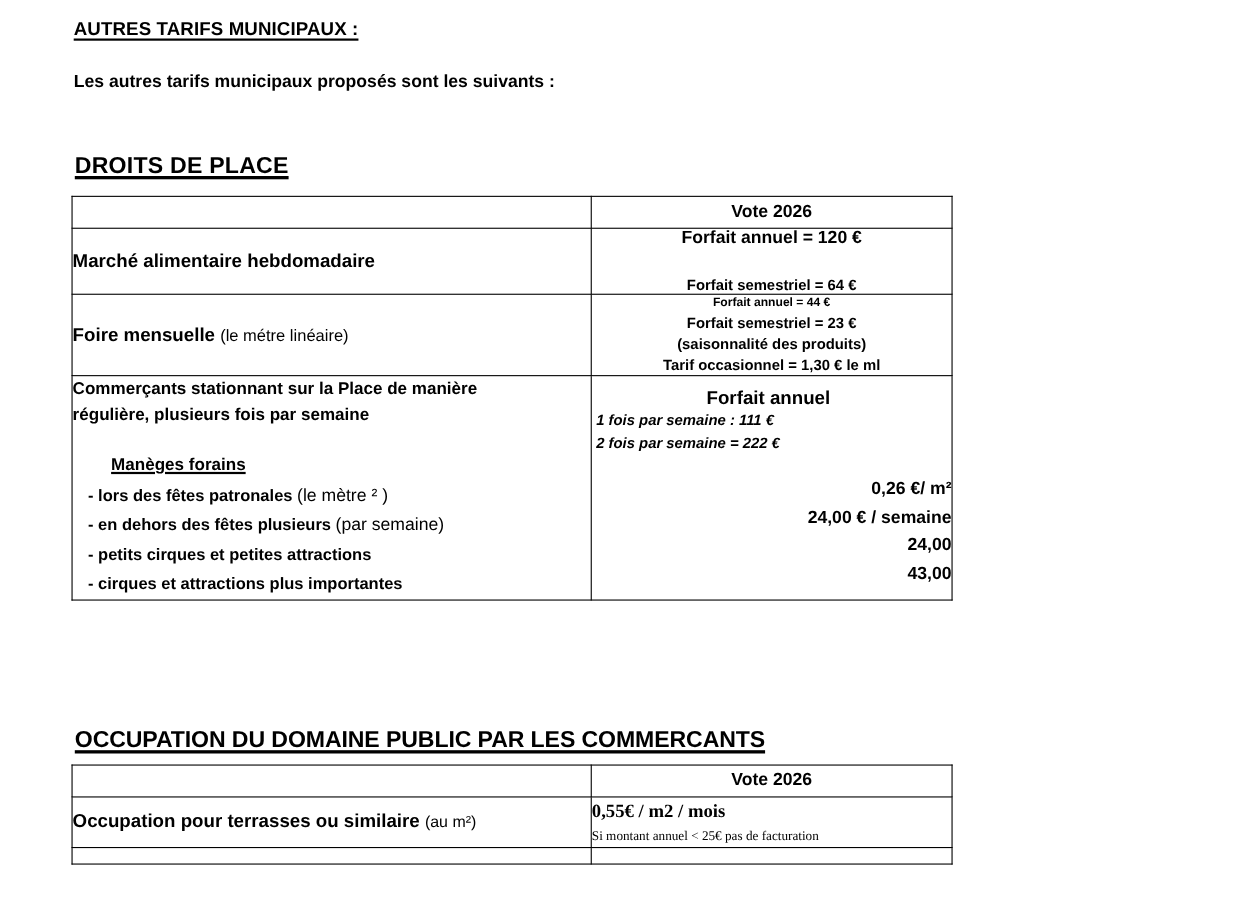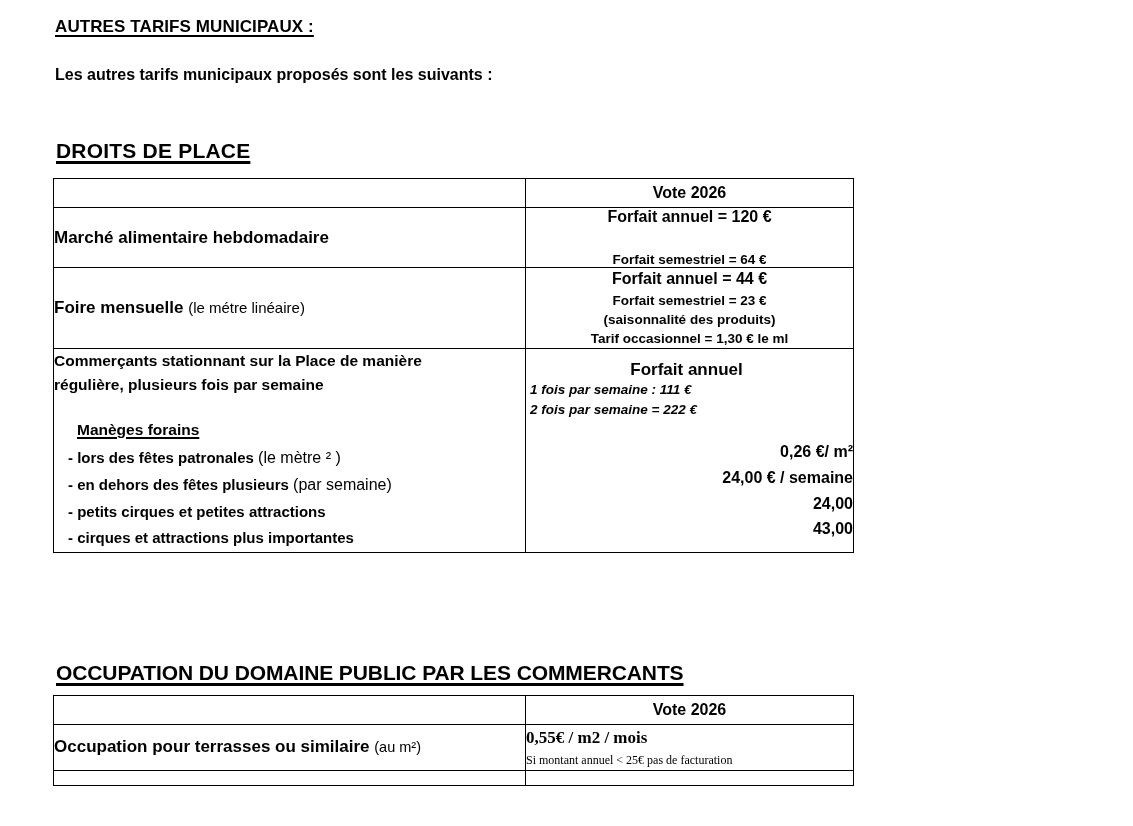--- a/index.html
+++ b/index.html
@@ -9,21 +9,21 @@
   }
   body {
     width: 1133px;
     height: 826px;
     position: relative;
     font-family: "Liberation Sans", sans-serif;
     color: #000000;
     overflow: hidden;
   }
 
-  .page { position: absolute; left: 0; top: 0; width: 935px; height: 826px; }
+  .page { position: absolute; left: 12px; top: 0; width: 935px; height: 826px; }
 
   
   .doc-title {
     position: absolute;
     left: 55px;
     top: 17px;
     font-size: 17px;
     font-weight: bold;
     letter-spacing: 0.1px;
     text-decoration: underline;
@@ -117,40 +117,40 @@
 
   .foire-label {
     font-size: 17px;
     padding-left: 8px;
   }
   .foire-value {
     text-align: center;
     padding: 2px 6px 3px 6px;
     line-height: 1.42;
   }
-  .foire-value .fv1 { font-weight: bold; font-size: 16px; }
+  .foire-value .fv1 { font-weight: bold; font-size: 11px; }
   .foire-value .fvs { font-weight: bold; font-size: 13.5px; }
 
   .comm-label {
     padding: 6px 6px 6px 14px;
     vertical-align: top;
   }
   .comm-label .c-head {
     font-weight: bold;
     font-size: 15.5px;
     line-height: 1.55;
   }
   .comm-label .c-manege {
     font-weight: bold;
     font-size: 15.5px;
     text-decoration: underline;
     text-underline-offset: 2px;
     text-decoration-thickness: 2px;
     margin-top: 24px;
-    margin-left: 23px;
+    margin-left: 35px;
     display: block;
   }
   .comm-label ul {
     list-style: none;
     margin: 6px 0 0 0;
     padding: 0 0 0 14px;
   }
   .comm-label li {
     font-weight: bold;
     font-size: 15px;

